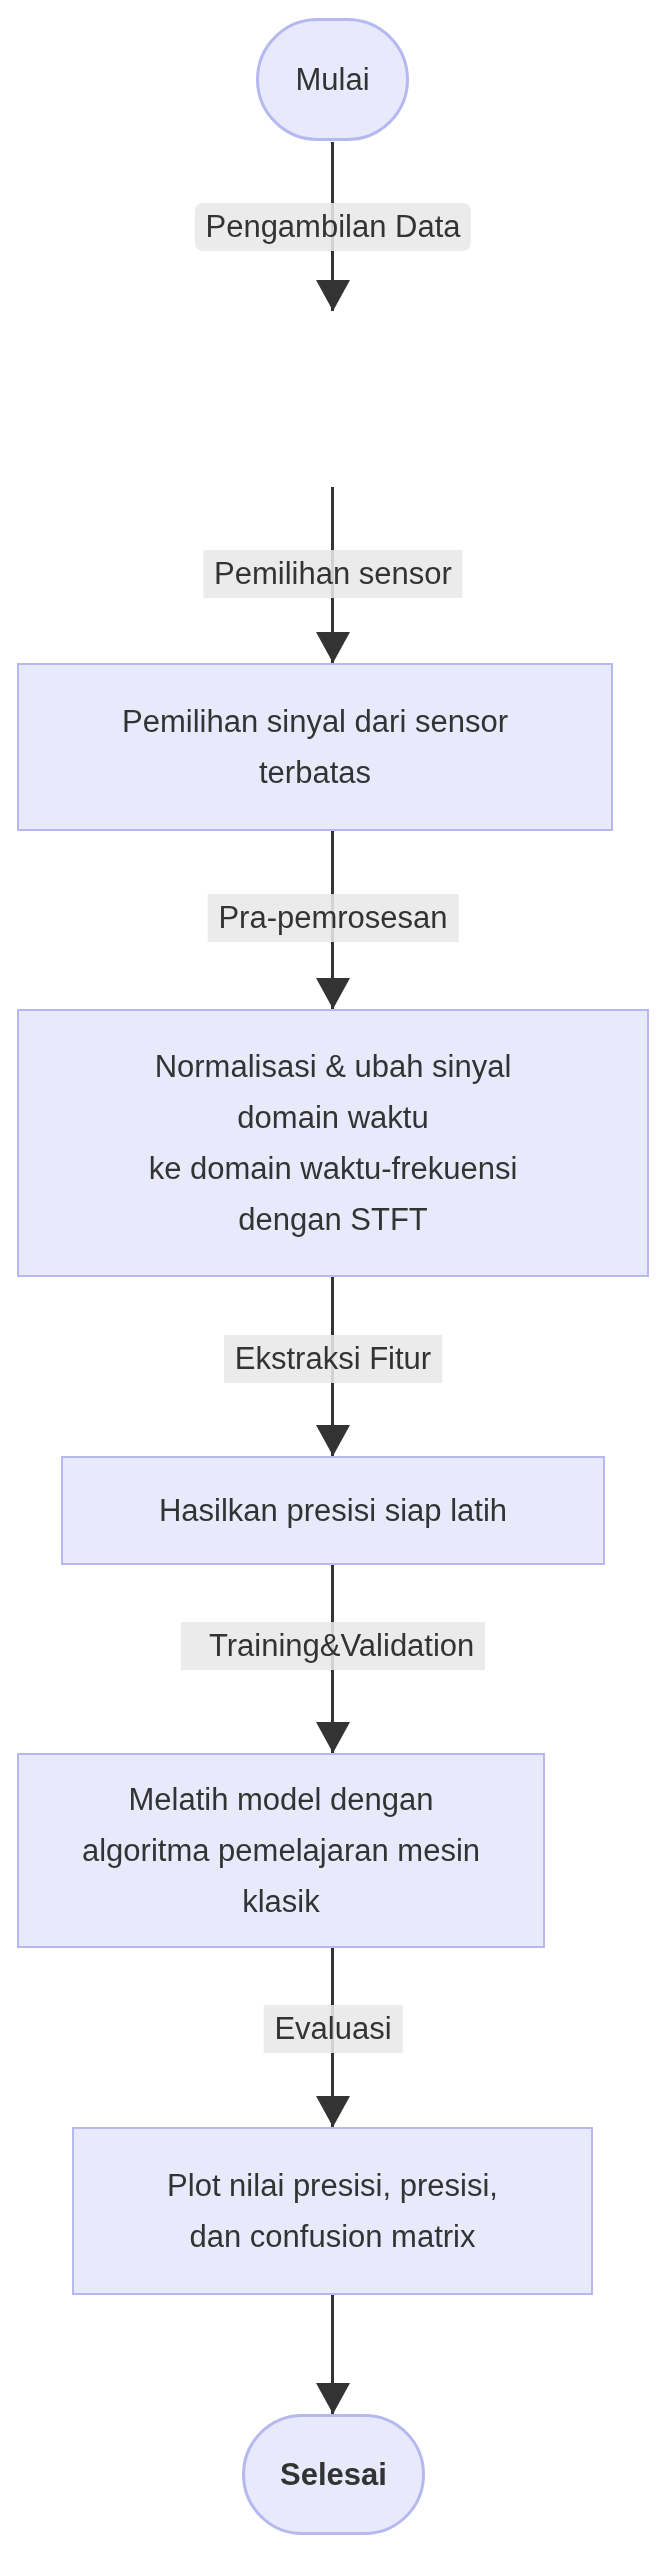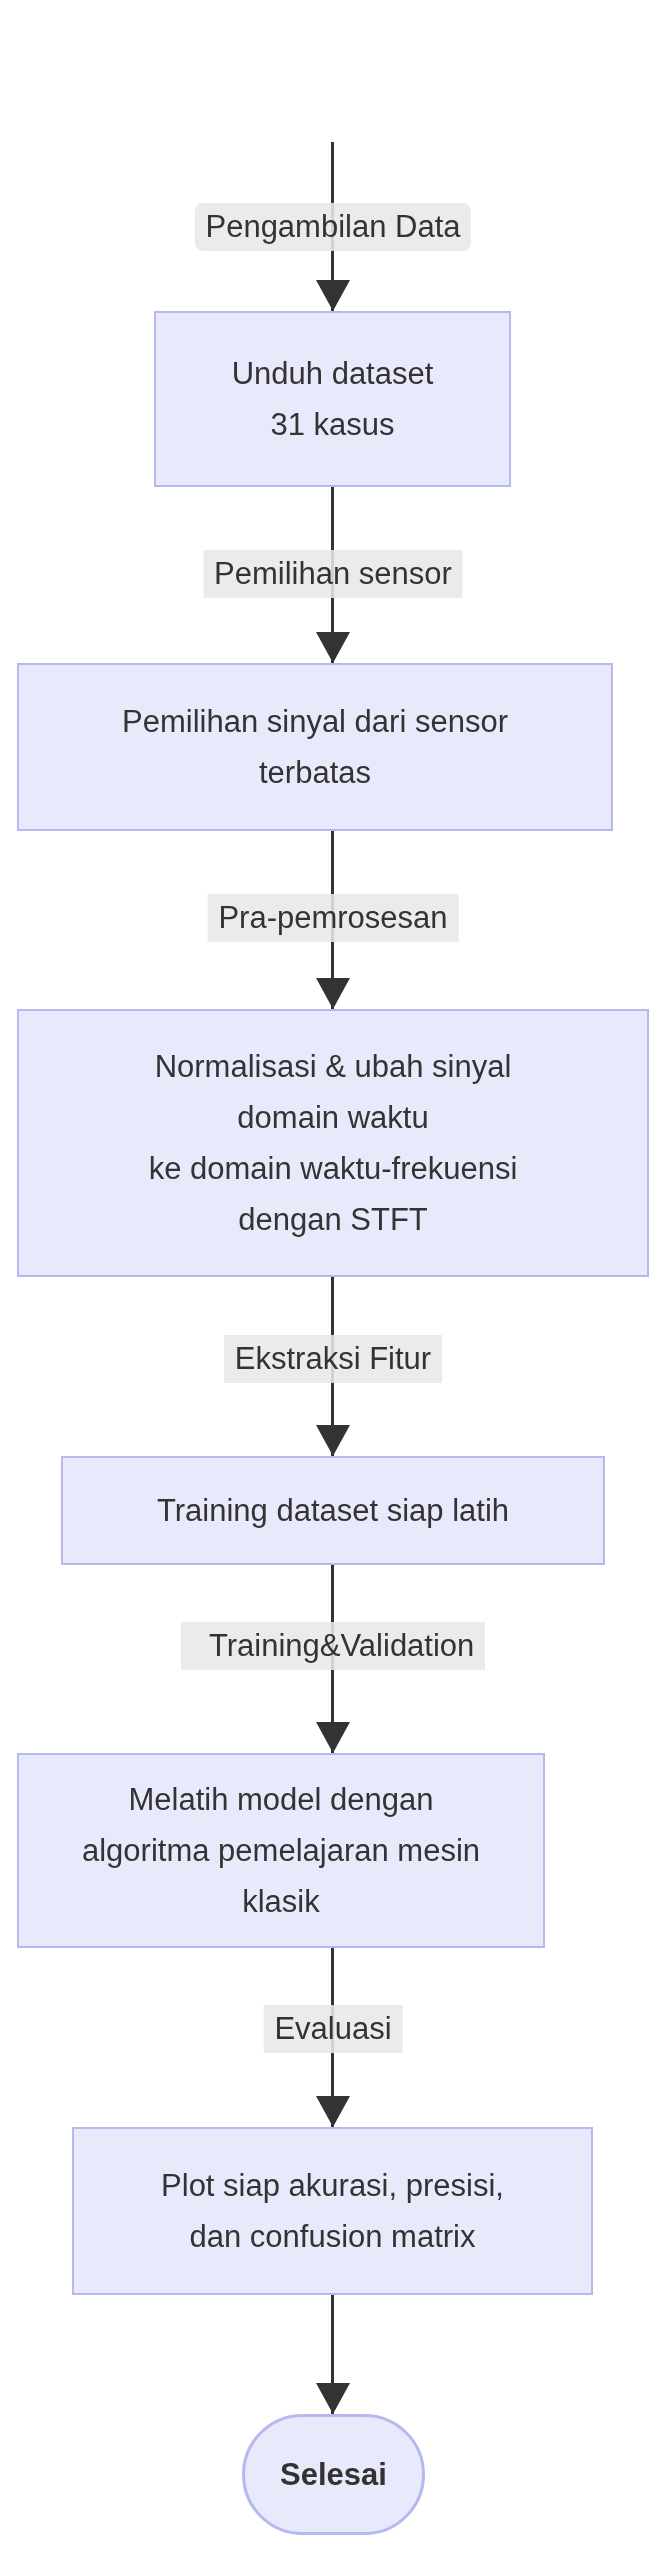--- a/index.html
+++ b/index.html
@@ -103,50 +103,49 @@
 
   <div class="vline" style="top:1947px;height:180px;"></div>
   <div class="arrowhead" style="top:2096px;"></div>
   <div class="edge-label" style="top:1995px;margin-top:10px;">
     <span>Evaluasi</span>
   </div>
 
   <div class="vline" style="top:2295px;height:119px;"></div>
   <div class="arrowhead" style="top:2383px;"></div>
 
+  <div class="node stadium" style="left:256px;top:18px;width:153px;height:123px;">
+    <span>Mulai</span>
+  </div>
 
-  <div class="node" style="left:154px;top:311px;width:357px;height:176px;">
-    <span>Unduh dataset</span>
-    <span>31 kasus</span>
-  </div>
 
   <div class="node" style="left:17px;top:663px;width:596px;height:168px;">
     <span>Pemilihan sinyal dari sensor</span>
     <span>terbatas</span>
   </div>
 
   <div class="node" style="left:17px;top:1009px;width:632px;height:268px;">
     <span>Normalisasi &amp; ubah sinyal</span>
     <span>domain waktu</span>
     <span>ke domain waktu-frekuensi</span>
     <span>dengan STFT</span>
   </div>
 
   <div class="node" style="left:61px;top:1456px;width:544px;height:109px;">
-    <span>Training dataset siap latih</span>
+    <span>Hasilkan presisi siap latih</span>
   </div>
 
   <div class="node" style="left:17px;top:1753px;width:528px;height:195px;align-items:center;">
     <span>Melatih model dengan</span>
     <span>algoritma pemelajaran mesin</span>
     <span>klasik</span>
   </div>
 
   <div class="node" style="left:72px;top:2127px;width:521px;height:168px;">
-    <span>Plot siap akurasi, presisi,</span>
+    <span>Plot nilai presisi, presisi,</span>
     <span>dan confusion matrix</span>
   </div>
 
   <div class="node stadium" style="left:242px;top:2414px;width:183px;height:121px;font-weight:bold;">
     <span>Selesai</span>
   </div>
 
 </div>
 
 

